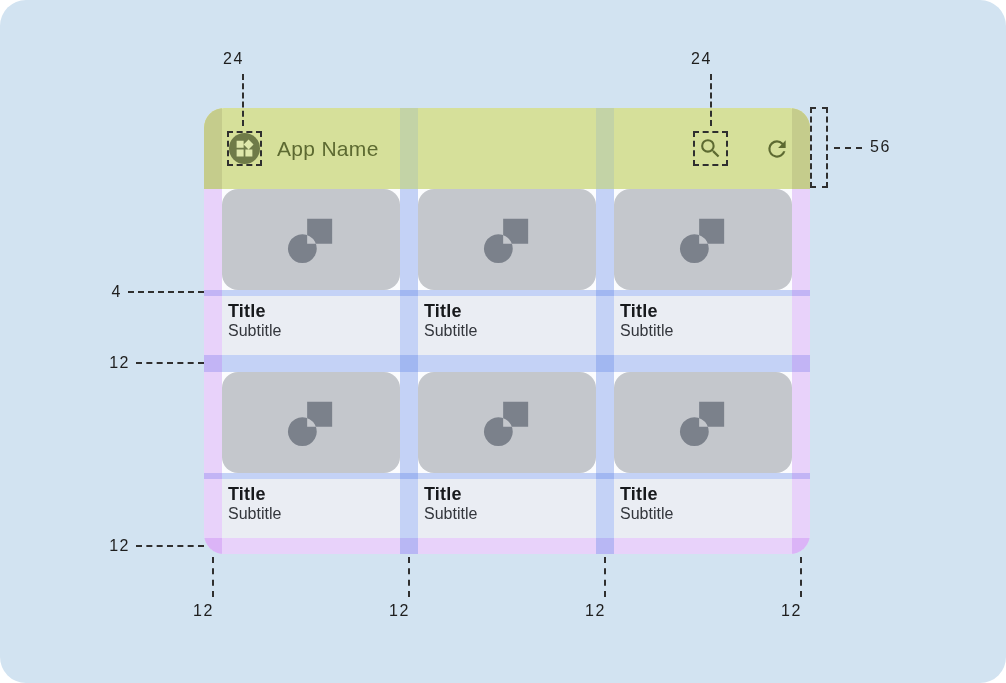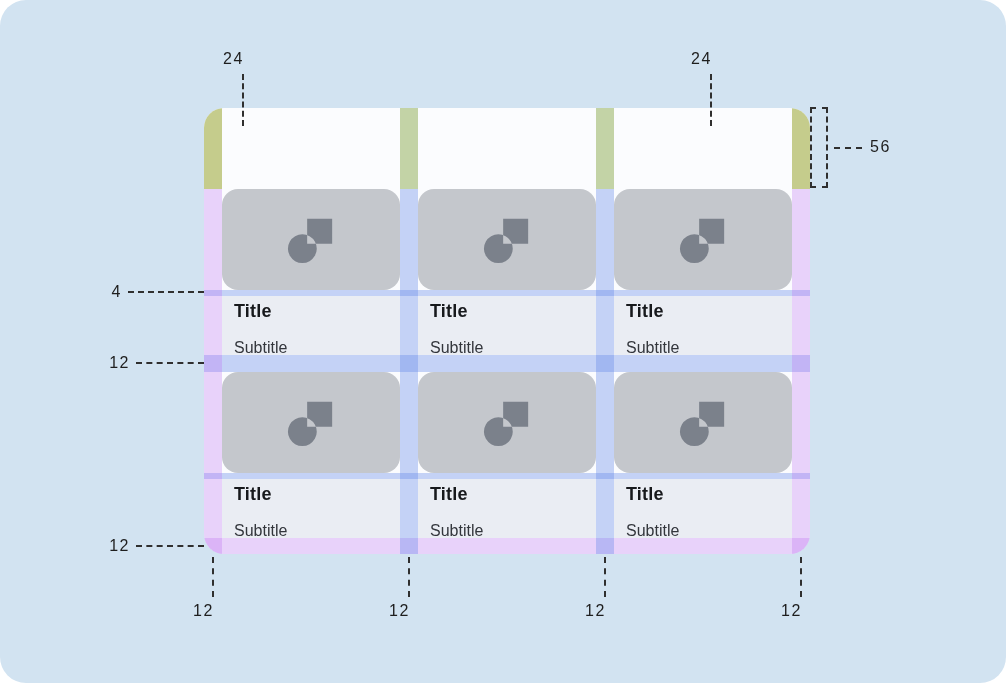--- a/index.html
+++ b/index.html
@@ -14,23 +14,23 @@
   .icon-bounds { position:absolute; width:35px; height:35px; border:2px dashed #2f2f2f; display:flex; align-items:center; justify-content:center; }
   .lead-bounds { left:23px; top:23px; }
   .search-bounds { left:489px; top:23px; }
   .app-circle { width:31px; height:31px; border-radius:50%; background:#6f7b48; display:flex; align-items:center; justify-content:center; }
   .refresh { position:absolute; left:560px; top:28px; width:26px; height:26px; }
 
   
   .row { position:absolute; left:18px; width:570px; display:flex; gap:18px; }
   .cell { width:178px; }
   .img-block { height:101px; background:#c4c7cc; border-radius:16px; display:flex; align-items:center; justify-content:center; }
-  .title-block { height:59px; background:#eaedf3; padding:5px 0 0 12px; }
+  .title-block { height:59px; background:#eaedf3; padding:5px 0 0 6px; }
   .card-title { font-size:18px; font-weight:700; color:#17191c; letter-spacing:.2px; }
-  .card-sub { font-size:16px; color:#33363c; margin-top:17px; }
+  .card-sub { font-size:16px; color:#33363c; margin-top:0; }
 
   
   .hstrip { position:absolute; left:0; width:606px; background:rgba(101,137,233,0.36); z-index:2; }
   .vmargin { position:absolute; top:81px; bottom:0; width:18px; background:rgba(189,111,241,0.30); z-index:3; }
   .bmargin { position:absolute; left:0; bottom:0; width:606px; height:16px; background:rgba(189,111,241,0.30); z-index:3; }
   .kmargin { position:absolute; top:0; height:81px; width:18px; background:#c5cc8c; z-index:3; }
   .vgutter-top { position:absolute; top:0; height:81px; width:18px; background:#c3d3a6; z-index:4; }
   .vgutter { position:absolute; top:81px; bottom:0; width:18px; background:rgba(101,137,233,0.36); z-index:4; }
 
   
@@ -41,20 +41,42 @@
   .hline { position:absolute; height:0; border-top:2px dashed #2f2f2f; z-index:9; }
   .bracket { position:absolute; border:2px dashed #2f2f2f; background:transparent; z-index:9; }
 </style>
 </head>
 <body>
 
 <div class="canvas">
 
   <div class="mockup">
 
+    <div class="appbar">
+      <div class="icon-bounds lead-bounds">
+        <div class="app-circle">
+          <svg width="21" height="21" viewBox="0 0 24 24">
+              <path fill="#dfe8ab" d="M13 13v8h8v-8h-8zM3 21h8v-8H3v8zM3 3v8h8V3H3zm13.66-1.31L11 7.34 16.66 13l5.66-5.66-5.66-5.65z"></path>
+            </svg>
+        </div>
+      </div>
+      <div class="appbar-title">App Name</div>
+      <div class="icon-bounds search-bounds">
+        <span style="display:flex;">
+          <svg width="25" height="25" viewBox="0 0 24 24">
+              <path fill="#5d6a31" d="M15.5 14h-.79l-.28-.27A6.47 6.47 0 0 0 16 9.5 6.5 6.5 0 1 0 9.5 16c1.61 0 3.09-.59 4.23-1.57l.27.28v.79l5 5L20.49 19l-4.99-5zm-6 0A4.5 4.5 0 1 1 14 9.5 4.49 4.49 0 0 1 9.5 14z"></path>
+            </svg>
+        </span>
+      </div>
+      <span class="refresh">
+        <svg width="26" height="26" viewBox="0 0 24 24">
+            <path fill="#5d6a31" d="M17.65 6.35A7.95 7.95 0 0 0 12 4a8 8 0 1 0 7.73 10h-2.08A6 6 0 1 1 12 6c1.66 0 3.14.69 4.22 1.78L13 11h7V4l-2.35 2.35z"></path>
+          </svg>
+      </span>
+    </div>
 
     <div class="row" style="top:81px;">
       <div class="cell img-block">
         <svg width="50" height="50" viewBox="0 0 52 52">
             <path fill="#7b818b" fill-rule="evenodd" d="M22 4h26v26H22z M17 20a15 15 0 1 0 .01 0z"></path>
           </svg>
       </div>
       <div class="cell img-block">
         <svg width="50" height="50" viewBox="0 0 52 52">
             <path fill="#7b818b" fill-rule="evenodd" d="M22 4h26v26H22z M17 20a15 15 0 1 0 .01 0z"></path>

